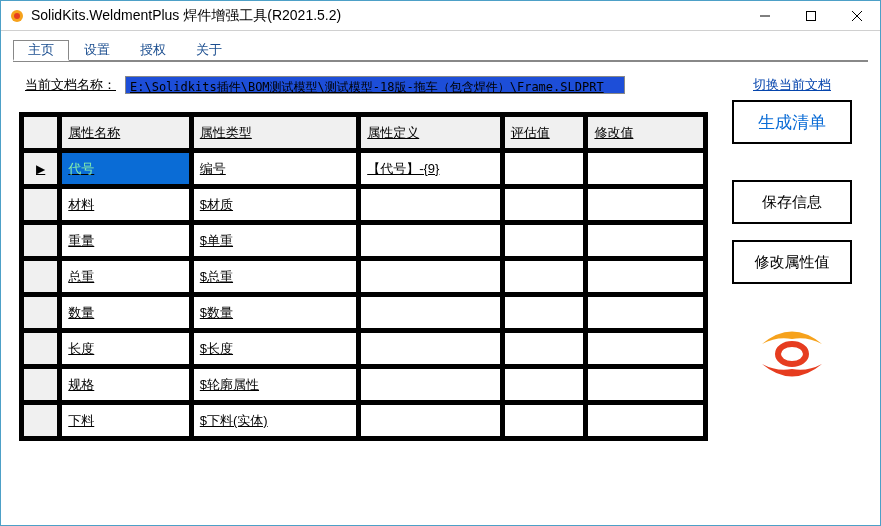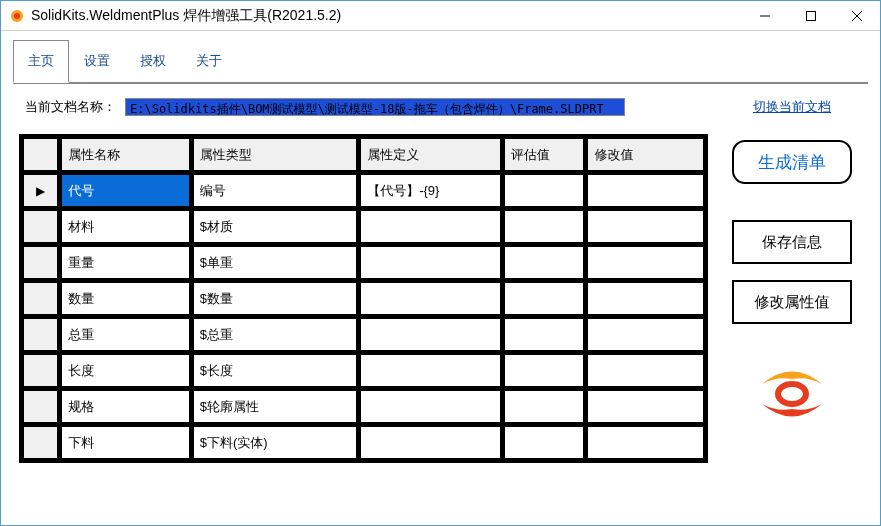--- a/index.html
+++ b/index.html
@@ -7,45 +7,45 @@
 .window { width: 881px; height: 526px; border: 1px solid #4da0c7; display: flex; flex-direction: column; background: #fff; }
 .titlebar { height: 30px; background: #fff; display: flex; align-items: center; padding-left: 8px; border-bottom: 1px solid #d0d0d0; }
 .titlebar-icon { width: 16px; height: 16px; margin-right: 6px; }
 .titlebar-icon svg { width: 16px; height: 16px; }
 .titlebar-text { flex: 1; color: #000; font-size: 14px; }
 .win-btns { display: flex; height: 100%; }
 .win-btn { width: 46px; display: flex; align-items: center; justify-content: center; cursor: default; }
 .win-btn svg { width: 12px; height: 12px; }
 .content { flex: 1; padding: 8px 12px 12px; display: flex; flex-direction: column; }
 .tabs { display: flex; border-bottom: 2px solid #888; margin-bottom: 14px; }
-.tab { padding: 11px 14px; color: #1a4d8f; border: 1px solid transparent; border-bottom: none; cursor: default; position: relative; top: 1px; }
+.tab { padding: 0 14px; color: #1a4d8f; border: 1px solid transparent; border-bottom: none; cursor: default; position: relative; top: 1px; }
 .tab.active { border: 1px solid #888; border-bottom: 2px solid #fff; background: #fff; }
 .form-rows { padding: 0 6px 6px; }
 .form-row { display: flex; align-items: center; margin-bottom: 12px; }
 .form-label { width: 100px; color: #000; }
 .doc-path { flex: 1; max-width: 500px; height: 18px; border: 1px solid #888; padding: 2px 4px; font-family: monospace; font-size: 12px; overflow: hidden; white-space: nowrap; background: #1d4ed8; }
 .dropdown { flex: 1; max-width: 500px; height: 22px; border: 1px solid #888; background: #eee; position: relative; }
 .dropdown::after { content: ""; position: absolute; right: 6px; top: 8px; border-left: 4px solid transparent; border-right: 4px solid transparent; border-top: 5px solid #333; }
 .main-area { display: flex; flex: 1; gap: 14px; padding: 0 6px; }
 .table-wrap { flex: 1; overflow: hidden; }
 table { border-collapse: collapse; width: 100%; }
 th, td { border: 5px solid #000000; height: 36px; padding: 0 6px; text-align: left; font-weight: normal; }
 th { background: #f0f0f0; }
 .rowhead { width: 32px; background: #f0f0f0; text-align: center; padding: 0; }
 .col-name { width: 110px; }
 .col-type { width: 140px; }
 .col-def { width: 120px; }
 .col-eval { width: 70px; margin-left: 28px; }
 .col-mod { width: 100px; }
-.selected-cell { background: #0a6cd6; color: #ffffff; }
+.selected-cell { background: #0a6cd6; color: #86efac; }
 .sel-marker { color: #000; font-size: 12px; }
 .side { width: 140px; display: flex; flex-direction: column; align-items: center; }
-.side-link { color: #0645ad; text-decoration: underline; margin-bottom: 24px; cursor: default; }
+.side-link { color: #0645ad; text-decoration: underline; margin-bottom: 6px; cursor: default; }
 .side-btn { width: 120px; height: 44px; border: 2px solid #000; background: #fff; display: flex; align-items: center; justify-content: center; margin-bottom: 16px; cursor: default; font-size: 15px; }
-.side-btn.primary { color: #0a6cd6; font-size: 17px; font-weight: 500; border-radius: 13px; }
+.side-btn.primary { color: #0a6cd6; font-size: 17px; font-weight: 500; }
 .logo { margin-top: 14px; display: flex; flex-direction: column; align-items: center; }
 .logo svg { width: 100px; height: 80px; }
 .logo-text { font-weight: bold; font-size: 20px; letter-spacing: 1px; display: flex; align-items: center; }
 .logo-text .w1 { color: #e63c1f; }
 </style>
 </head>
 <body>
 
 <div class="window">
   <div class="titlebar">
@@ -78,21 +78,21 @@
 
   <div class="content">
     <div class="tabs">
       <div class="tab active">主页</div>
       <div class="tab">设置</div>
       <div class="tab">授权</div>
       <div class="tab">关于</div>
     </div>
 
     <div class="main-area">
-      <div style="flex:1; display:flex; flex-direction:column;">
+      <div style="flex:1; display:flex; flex-direction:column;text-decoration:underline;">
         <div class="form-rows">
           <div class="form-row">
             <span class="form-label">当前文档名称：</span>
             <div class="doc-path">E:\Solidkits插件\BOM测试模型\测试模型-18版-拖车（包含焊件）\Frame.SLDPRT</div>
           </div>
         </div>
 
         <div class="table-wrap">
           <table>
             <thead>
@@ -125,30 +125,30 @@
                 <tr>
                   <td class="rowhead"></td>
                   <td class="">重量</td>
                   <td>$单重</td>
                   <td></td>
                   <td></td>
                   <td></td>
                 </tr>
                 <tr>
                   <td class="rowhead"></td>
-                  <td class="">数量</td>
-                  <td>$数量</td>
+                  <td class="">总重</td>
+                  <td>$总重</td>
                   <td></td>
                   <td></td>
                   <td></td>
                 </tr>
                 <tr>
                   <td class="rowhead"></td>
-                  <td class="">总重</td>
-                  <td>$总重</td>
+                  <td class="">数量</td>
+                  <td>$数量</td>
                   <td></td>
                   <td></td>
                   <td></td>
                 </tr>
                 <tr>
                   <td class="rowhead"></td>
                   <td class="">长度</td>
                   <td>$长度</td>
                   <td></td>
                   <td></td>

